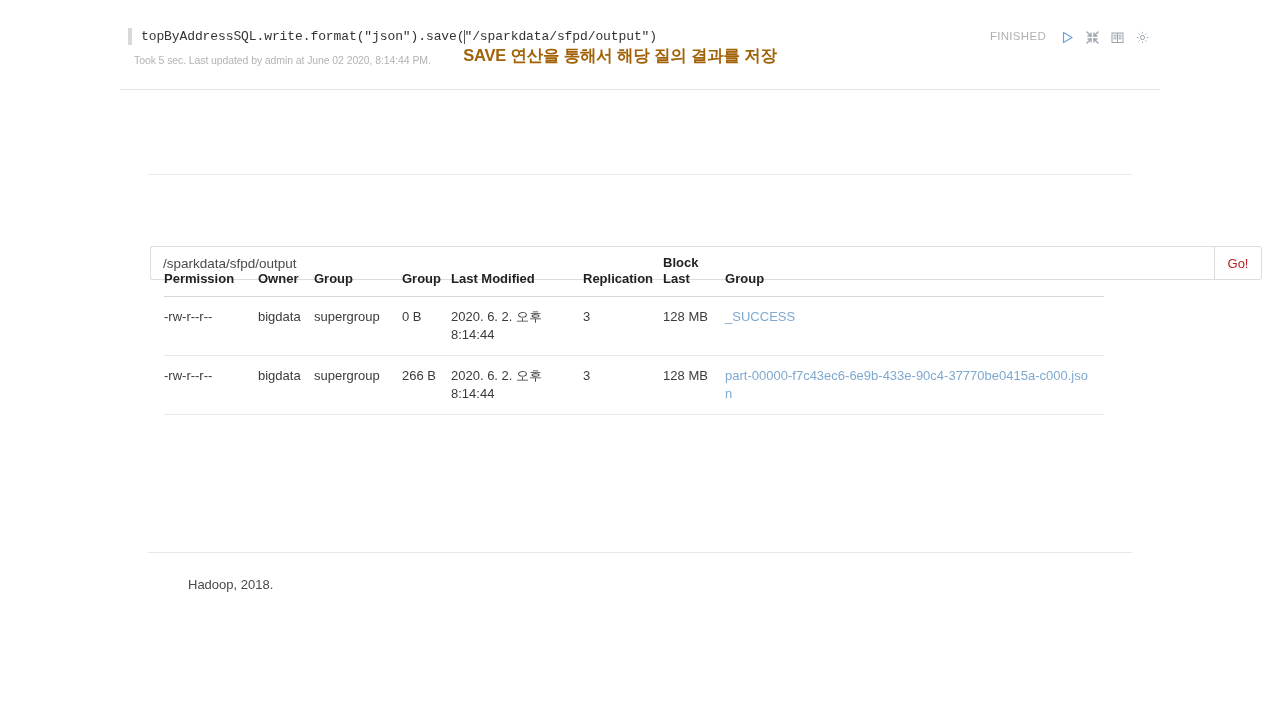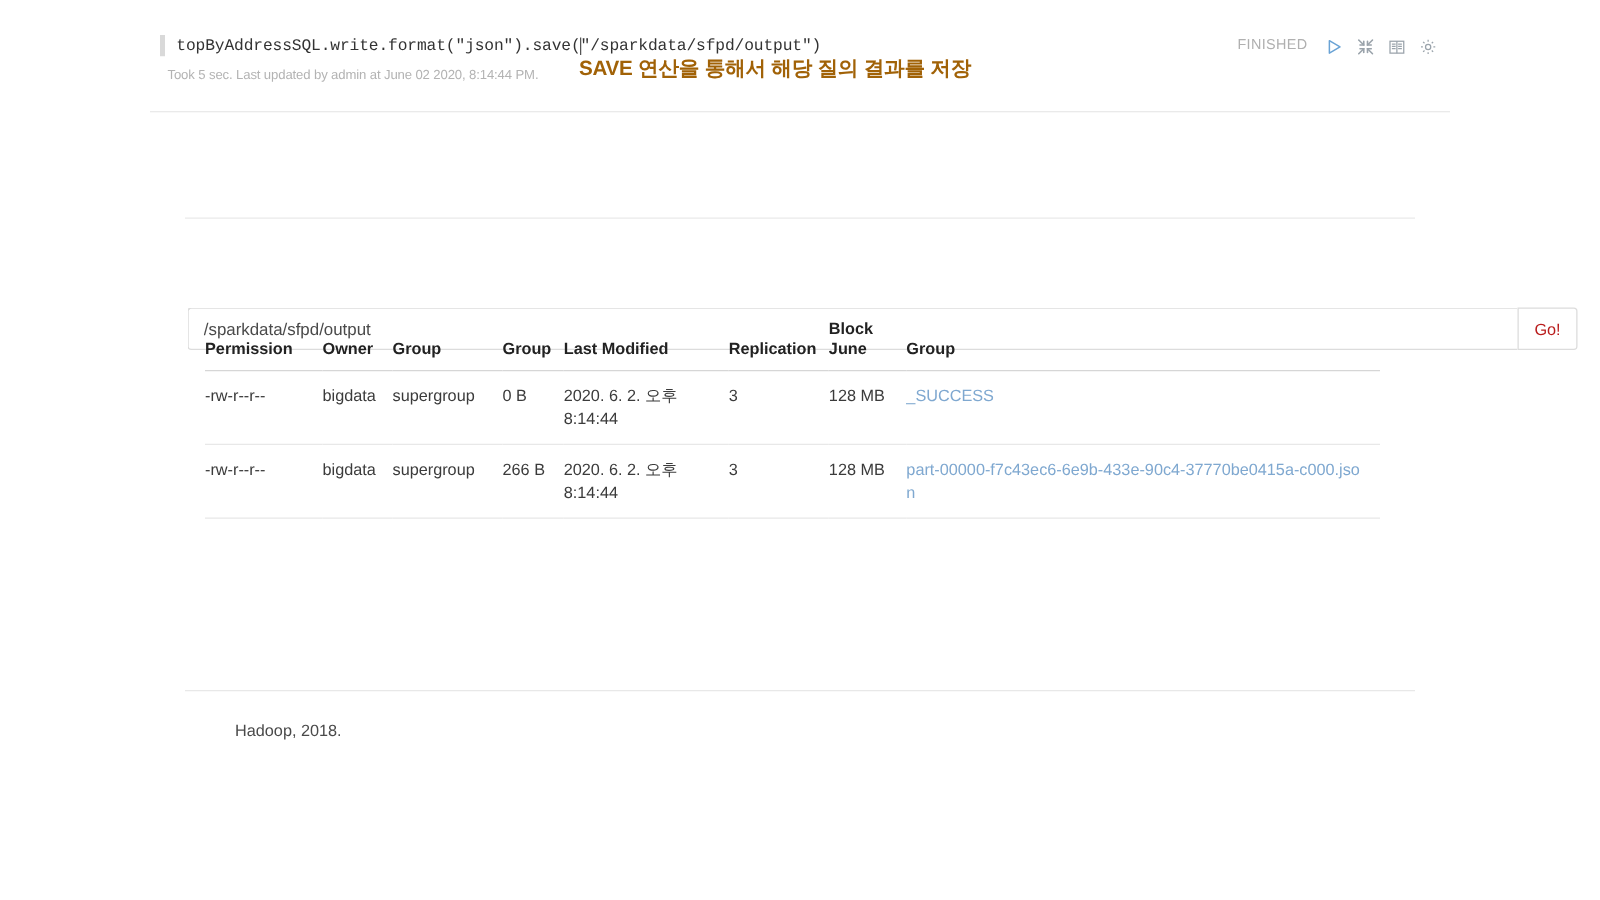--- a/index.html
+++ b/index.html
@@ -354,21 +354,21 @@
           <col class="col-name">
       </colgroup>
       <thead>
         <tr>
           <th>Permission</th>
           <th>Owner</th>
           <th>Group</th>
           <th>Group</th>
           <th>Last Modified</th>
           <th>Replication</th>
-          <th>Block June</th>
+          <th>Block Last</th>
           <th>Group</th>
         </tr>
       </thead>
       <tbody>
         <tr>
           <td>-rw-r--r--</td>
           <td>bigdata</td>
           <td>supergroup</td>
           <td>0 B</td>
           <td>2020. 6. 2. 오후 8:14:44</td>

